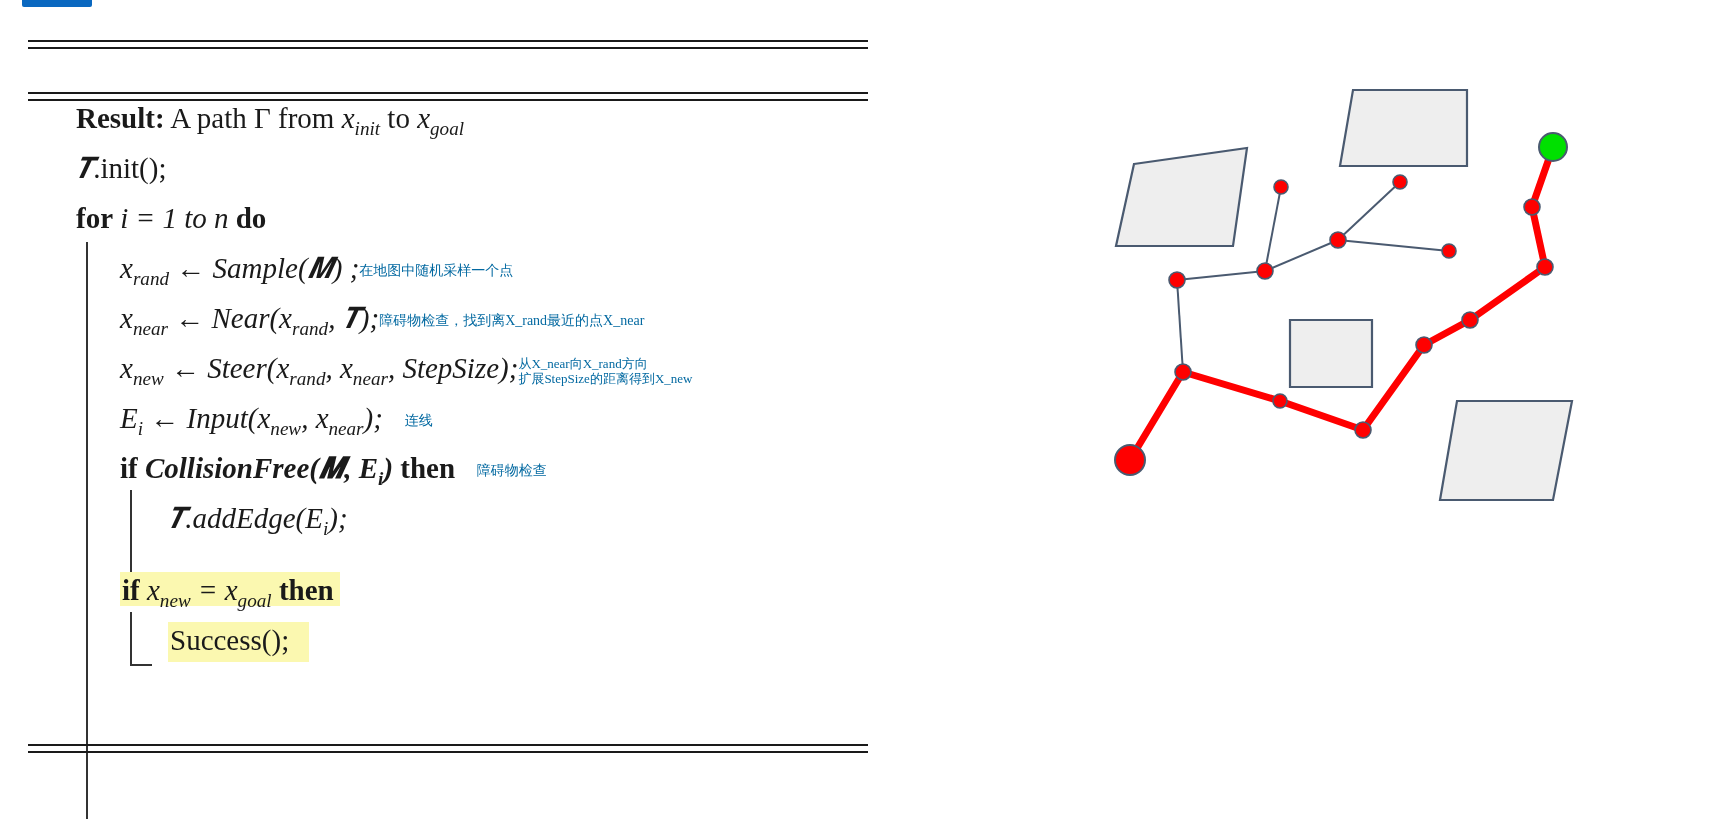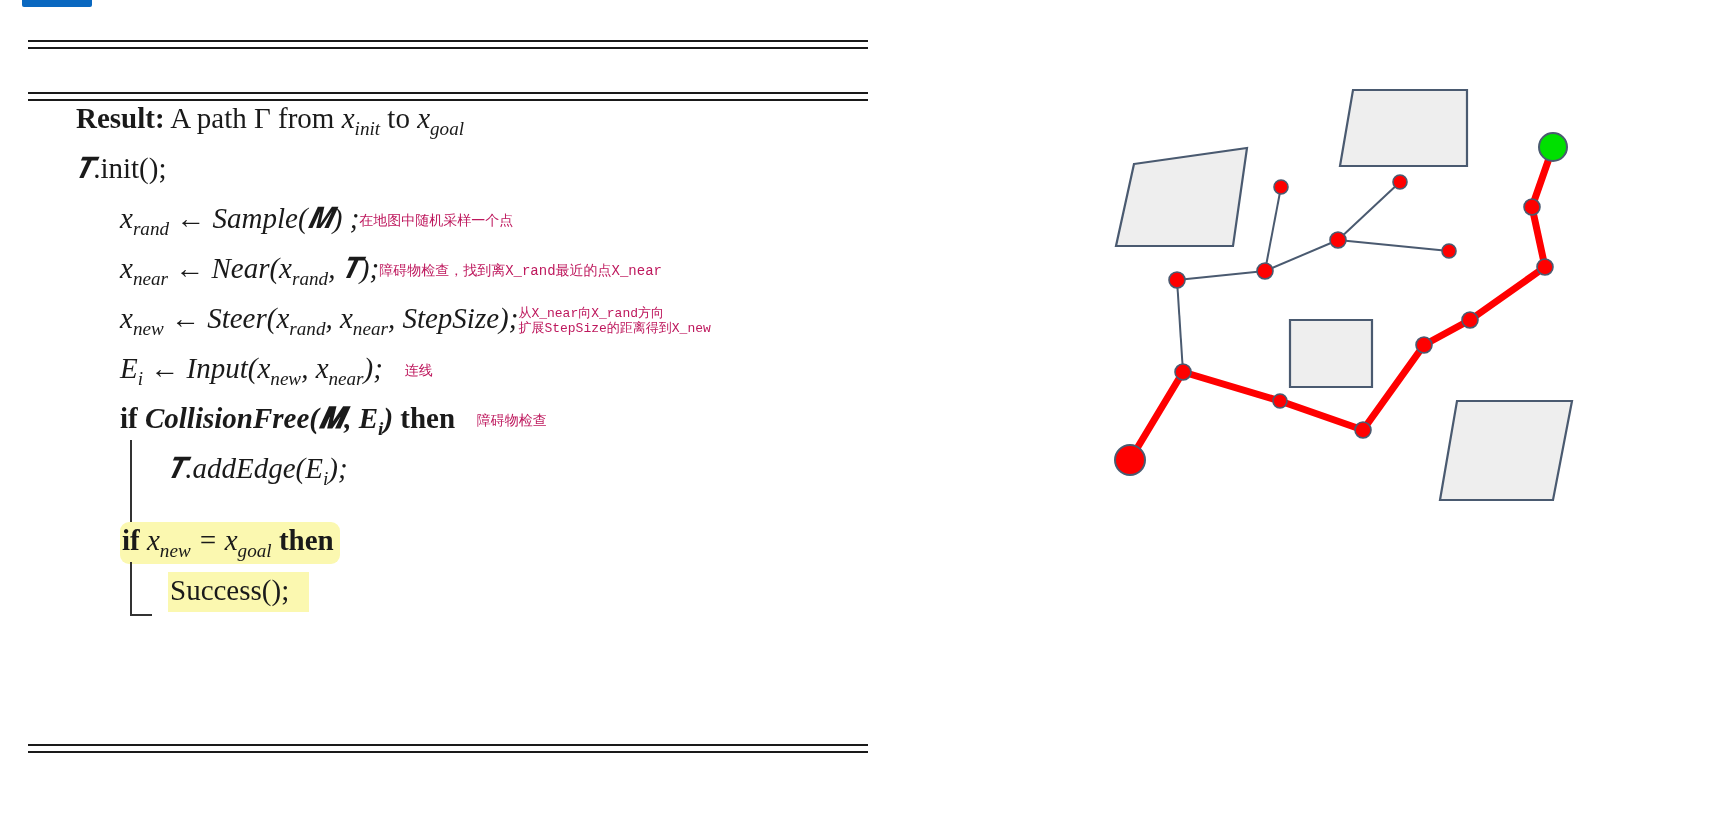--- a/index.html
+++ b/index.html
@@ -74,22 +74,22 @@
   .ind3 { padding-left: 140px; }
 
   .kw   { font-weight: bold; }
   .mathit { font-style: italic; font-family: "Liberation Serif", serif; }
   .cal  { font-family: "Liberation Serif", serif; font-style: italic; }
   .var  { font-style: italic; }
   sub   { font-size: 0.66em; font-style: italic; }
 
   
   .zh {
-    color: #be185d;
-    font-family: Liberation Mono, monospace;
+    color: #0369a1;
+    font-family: Liberation Serif, serif;
     font-size: 14px;
     font-style: normal;
     font-weight: normal;
     vertical-align: 3px;
     letter-spacing: 0;
   }
   .zh-2l {
     display: inline-block;
     vertical-align: middle;
     line-height: 15px;
@@ -134,20 +134,27 @@
 
     <div class="line ind1">
       <span class="kw">Result:</span>
       <span>A path Γ from <span class="mathit"><span class="var">x</span><sub>init</sub></span> to <span class="mathit"><span class="var">x</span><sub>goal</sub></span></span>
     </div>
 
     <div class="line ind1">
       <span><span class="cal">𝑻</span>.init();</span>
     </div>
 
+    <div class="line ind1">
+      <span class="kw">for</span>
+      <span class="mathit"> <span class="var">i</span> = 1 <span class="var">to</span> <span class="var">n</span> </span>
+      <span class="kw">do</span>
+      
+      <span class="bracket" style="left:58px; top:40px; width:22px; height:608px;"></span>
+    </div>
 
     <div class="line ind2">
       <span class="mathit"><span class="var">x</span><sub>rand</sub> ← <span class="var">Sample</span>(𝑴) ;</span><span class="zh">在地图中随机采样一个点</span>
     </div>
 
     <div class="line ind2">
       <span class="mathit"><span class="var">x</span><sub>near</sub> ← <span class="var">Near</span>(<span class="var">x</span><sub>rand</sub>, <span class="cal">𝑻</span>);</span><span class="zh">障碍物检查，找到离X_rand最近的点X_near</span>
     </div>
 
     <div class="line ind2">
@@ -167,21 +174,21 @@
     </div>
 
 
     <div class="line ind3">
       <span class="mathit"><span class="cal">𝑻</span>.<span class="var">addEdge</span>(<span class="var">E</span><sub>i</sub>);</span>
     </div>
 
     <div class="line" style="height:22px;"></div>
 
     <div class="line ind2">
-      <span class="highlight" style="padding:2px 6px 8px 2px;border-radius:9px;">
+      <span class="highlight" style="padding:2px 6px 0 2px;">
         <span class="kw">if</span>
         <span class="mathit"> <span class="var">x</span><sub>new</sub> = <span class="var">x</span><sub>goal</sub> </span>
         <span class="kw">then</span>
       </span>
       <span class="bracket" style="left:102px; top:38px; width:20px; height:52px;"></span>
     </div>
 
     <div class="line ind3">
       <span class="highlight" style="padding:2px 20px 6px 2px;">
         <span>Success();</span>

